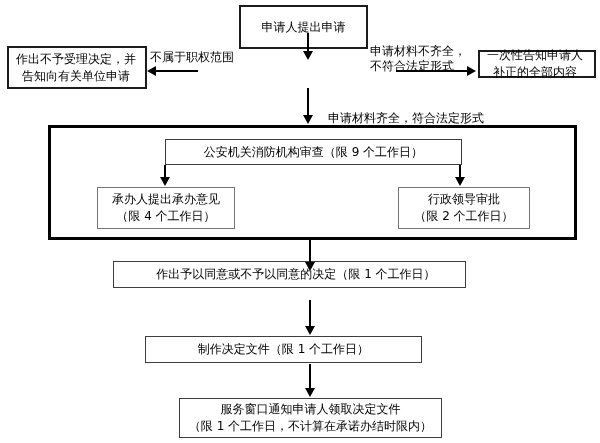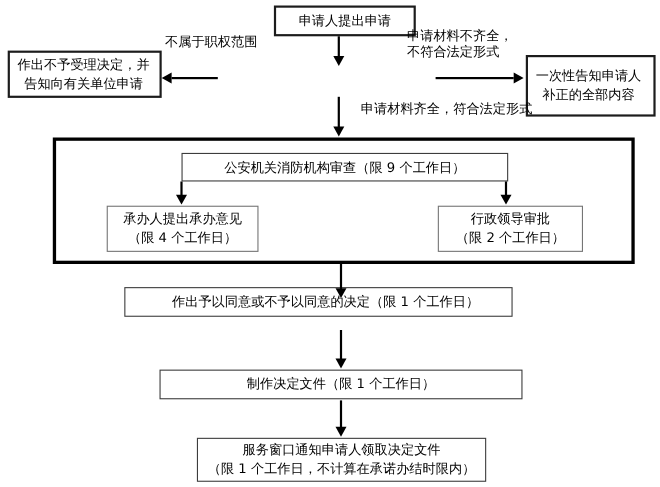--- a/index.html
+++ b/index.html
@@ -68,49 +68,50 @@
     border-bottom: 5px solid transparent;
     border-left: 9px solid #000000;
   }
   .edge-label {
     position: absolute;
     font-size: 12px;
     line-height: 15px;
     white-space: pre-line;
     z-index: 4;
     background: transparent;
+    margin-top: 19px;
   }
 </style>
 </head>
 <body>
 
 <div class="stage">
 
   <div class="container-box" style="left:48px; top:125px; width:529px; height:115px;"></div>
 
-  <div class="node b2" style="left:239px; top:5px; width:129px; height:28px;margin-left:10px;">申请人提出申请</div>
+  <div class="node b2" style="left:239px; top:5px; width:129px; height:44px;">申请人提出申请</div>
 
 
   <div class="node b2 left-text" style="left:7px; top:46px; width:140px; height:43px;">作出不予受理决定，并
 告知向有关单位申请</div>
 
-  <div class="node b2 left-text" style="left:478px; top:50px; width:118px; height:56px;">一次性告知申请人
+  <div class="node b2 left-text" style="left:478px; top:50px; width:118px; height:28px;">一次性告知申请人
 补正的全部内容</div>
 
   <div class="node b1" style="left:165px; top:139px; width:297px; height:26px;">公安机关消防机构审查（限 9 个工作日）</div>
 
   <div class="node bg" style="left:97px; top:187px; width:138px; height:42px;">承办人提出承办意见
 （限 4 个工作日）</div>
 
   <div class="node bg" style="left:398px; top:187px; width:132px; height:42px;">行政领导审批
 （限 2 个工作日）</div>
 
   <div class="node b1" style="left:113px; top:261px; width:353px; height:27px;padding-left:13px;">作出予以同意或不予以同意的决定（限 1 个工作日）</div>
 
-  <div class="node b1" style="left:145px; top:336px; width:330px; height:27px;">制作决定文件（限 1 个工作日）</div>
+  <div class="node b1" style="left:145px; top:336px; width:277px; height:27px;">制作决定文件（限 1 个工作日）</div>
 
   <div class="node b1" style="left:179px; top:398px; width:263px; height:40px;">服务窗口通知申请人领取决定文件
 （限 1 个工作日，不计算在承诺办结时限内）</div>
 
   <div class="vline" style="left:307px; top:33px; height:19px;"></div>
   <div class="ah ah-down" style="left:303px; top:51px;"></div>
 
   <div class="hline" style="left:156px; top:70px; width:42px;"></div>
   <div class="ah ah-left" style="left:147px; top:66px;"></div>
 

